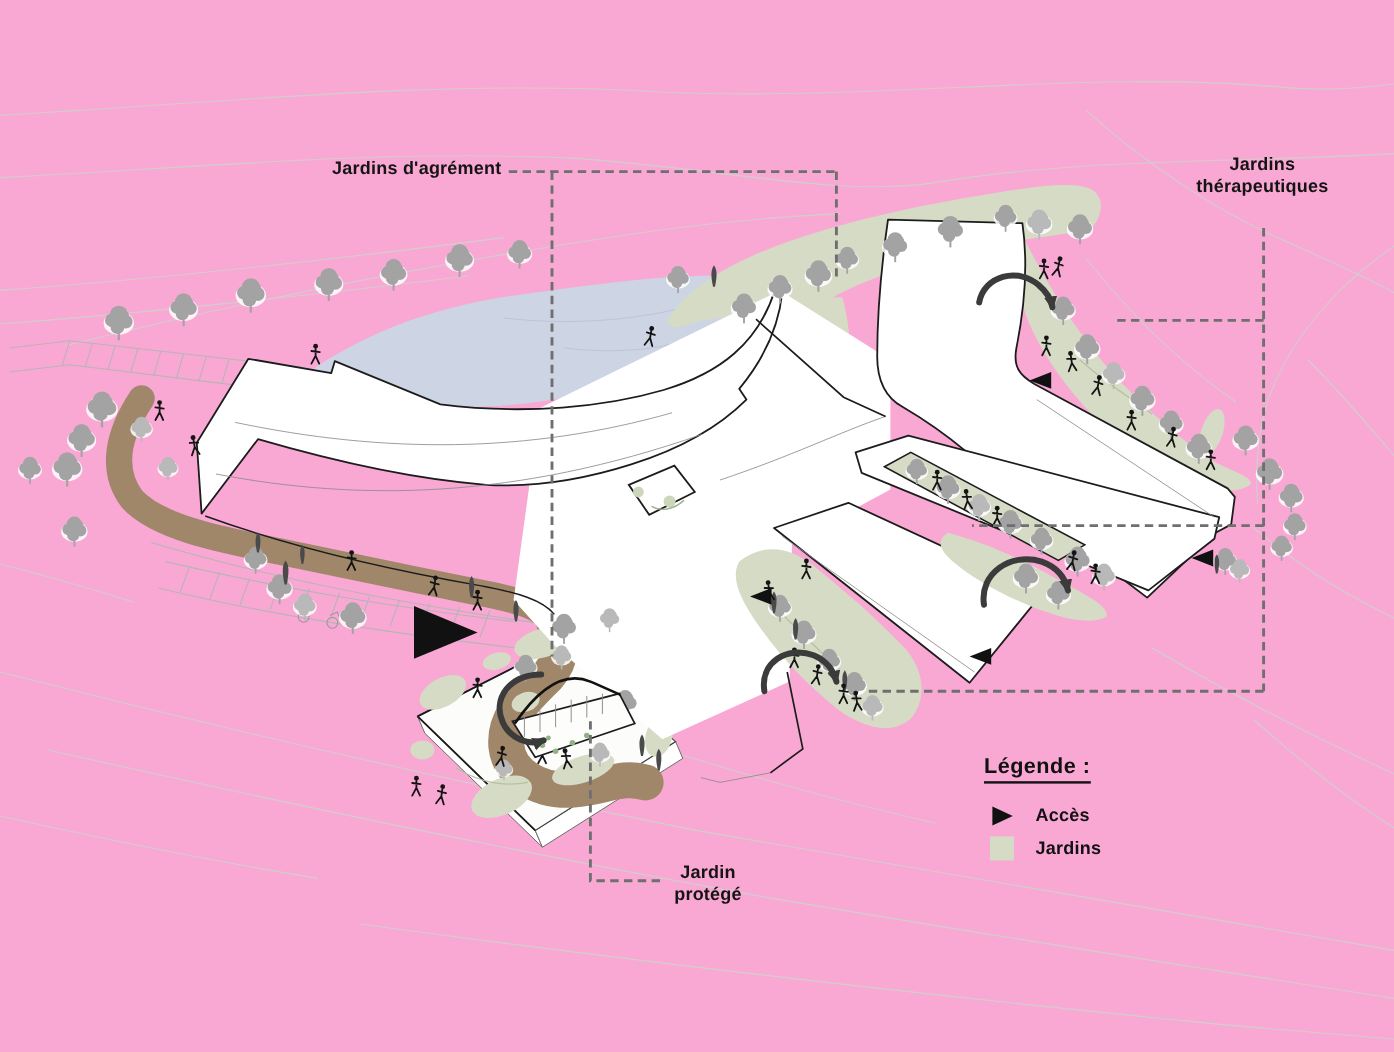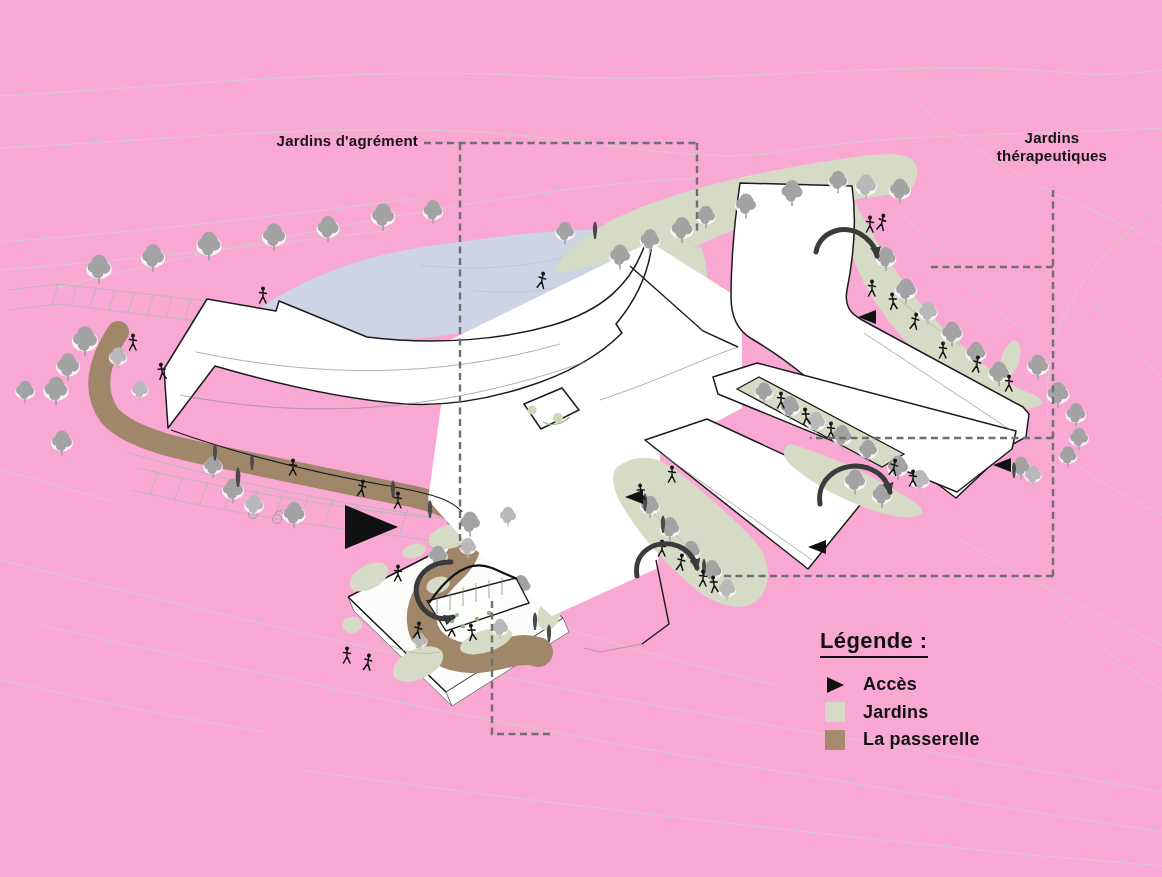--- a/index.html
+++ b/index.html
@@ -3,25 +3,25 @@
 <meta charset="utf-8">
 <style>
   html,body{margin:0;padding:0;background:#fff;}
   .stage{position:relative;width:1162px;height:877px;background:#f9a8d4;overflow:hidden;
          font-family:"Liberation Sans",sans-serif;color:#111;}
   .stage svg.site{position:absolute;left:0;top:0;}
   .anno{position:absolute;font-weight:bold;font-size:15px;letter-spacing:.2px;line-height:17.5px;color:#141414;}
   .anno.right{text-align:right;}
   .anno.center{text-align:center;}
   .legend{position:absolute;left:820px;top:628px;width:335px;}
-  .legend-title{display:inline-block;font-weight:bold;font-size:22px;letter-spacing:.4px;
+  .legend-title{display:inline-block;font-weight:bold;font-size:18px;letter-spacing:.4px;
                 border-bottom:2.2px solid #111;padding-bottom:2px;margin-bottom:13px;}
   .legend-row{display:flex;align-items:center;height:27.6px;gap:13px;}
   .legend-icon{width:30px;display:flex;justify-content:center;align-items:center;flex:0 0 30px;}
-  .legend-label{font-weight:bold;font-size:18px;letter-spacing:.2px;white-space:nowrap;}
+  .legend-label{font-weight:bold;font-size:15px;letter-spacing:.2px;white-space:nowrap;}
   .swatch{width:20px;height:20px;display:inline-block;}
 </style>
 </head>
 <body>
 
 <div class="stage">
 
 <svg class="site" width="1162" height="877" viewBox="0 0 1162 877">
   <defs>
     <marker id="ah" markerWidth="15" markerHeight="13" refX="9" refY="5.5" orient="auto" markerUnits="userSpaceOnUse">
@@ -306,43 +306,41 @@
   </g>
 </svg>
 
   <div class="anno right" style="left:238px;top:132px;width:180px;">Jardins d'agrément</div>
 
   <div class="anno center" style="left:972px;top:129px;width:160px;">
     <div>Jardins</div>
     <div>thérapeutiques</div>
   </div>
 
+  <div class="anno center" style="left:528px;top:719px;width:124px;">
+    <div>Jardin</div>
+    <div>protégé</div>
+  </div>
 
   <div class="legend">
     <div class="legend-title">Légende :</div>
 
     <div class="legend-row">
       <span class="legend-icon">
         <svg width="20" height="18" viewBox="0 0 20 18">
             <path d="M2,1 L19,9 L2,17 Z" fill="#111"></path>
           </svg>
       </span>
       <span class="legend-label">Accès</span>
     </div>
 
     <div class="legend-row">
       <span class="legend-icon">
         <span class="swatch" style="background: rgb(214, 219, 197);"></span>
       </span>
       <span class="legend-label">Jardins</span>
     </div>
 
-    <div class="legend-row">
-      <span class="legend-icon">
-        <span class="swatch" style="background: rgb(166, 138, 109);"></span>
-      </span>
-      <span class="legend-label">La passerelle</span>
-    </div>
 
 
   </div>
 
 </div>
 
 </body></html>

